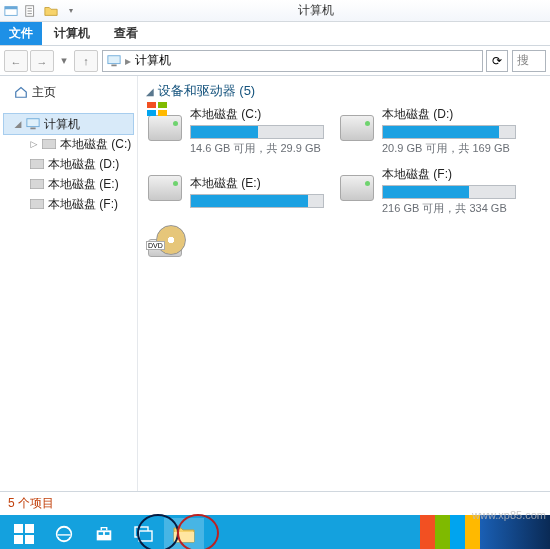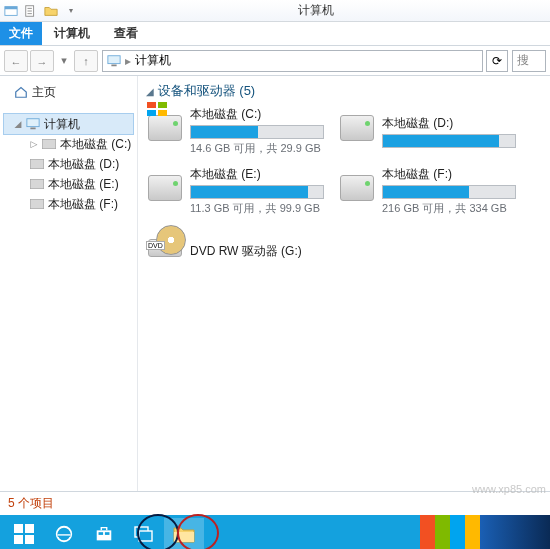--- a/index.html
+++ b/index.html
@@ -57,21 +57,21 @@
 
   
   .statusbar { height:24px; border-top:1px solid #d0d7de; padding:0 8px; display:flex; align-items:center; color:#c2410c; }
 
   
   .taskbar { height:38px; background:#14a1de; display:flex; align-items:center; padding:0 4px; position:relative; }
   .tbtn { width:40px; height:32px; display:flex; align-items:center; justify-content:center; color:#fff; }
   .tbtn.active { background:rgba(255,255,255,.22); }
   .marks { position:absolute; left:136px; top:-2px; }
 
-  .watermark { position:absolute; right:4px; bottom:54px; color:#bbb; font-size:11px; opacity:.8; }
+  .watermark { position:absolute; right:4px; bottom:28px; color:#bbb; font-size:11px; opacity:.8; }
   .tbstuff { position:absolute; right:0; bottom:0; height:38px; width:130px; display:flex; }
   .mscolor { display:grid; grid-template-columns:repeat(4,1fr); width:60px; height:38px; }
   .mscolor div:nth-child(1){background:#f25022}.mscolor div:nth-child(2){background:#7fba00}.mscolor div:nth-child(3){background:#00a4ef}.mscolor div:nth-child(4){background:#ffb900}
 </style>
 </head>
 <body>
 
 <div class="titlebar">
   <div class="title-icons">
     <span class="ic">
@@ -212,32 +212,32 @@
         </div>
         <div class="drive">
           <div class="drive-icon">
             <div class="hdd"></div>
           </div>
   <div class="drive-info">
     <div class="drive-name">本地磁盘 (D:)</div>
     <div class="bar">
               <div class="bar-fill" style="width:88%"></div>
             </div>
+    <div class="drive-meta">20.9 GB 可用，共 169 GB</div>
   </div>
         </div>
         <div class="drive">
           <div class="drive-icon">
             <div class="hdd"></div>
           </div>
   <div class="drive-info">
     <div class="drive-name">本地磁盘 (E:)</div>
     <div class="bar">
               <div class="bar-fill" style="width:89%"></div>
             </div>
-    <div class="drive-meta">11.3 GB 可用，共 99.9 GB</div>
   </div>
         </div>
         <div class="drive">
           <div class="drive-icon">
             <div class="hdd"></div>
           </div>
   <div class="drive-info">
     <div class="drive-name">本地磁盘 (F:)</div>
     <div class="bar">
               <div class="bar-fill" style="width:65%"></div>
@@ -247,23 +247,20 @@
         </div>
         <div class="drive">
           <div class="drive-icon">
             <div style="position:relative">
               <div class="hdd" style="height:18px"></div>
               <div style="position:absolute;left:8px;top:-14px">
                 <div class="dvdc"></div>
               </div>
               <div style="position:absolute;left:-2px;top:2px;font-size:7px;background:#fff;border:1px solid #aaa;padding:0 1px">DVD</div>
             </div>
-          </div>
-<div class="drive-info">
-            <div class="drive-name">DVD RW 驱动器 (G:)</div>
           </div>
         </div>
       </div>
   </div>
 </div>
 
 <div class="statusbar">
   <span>5 个项目</span>
 </div>
 

